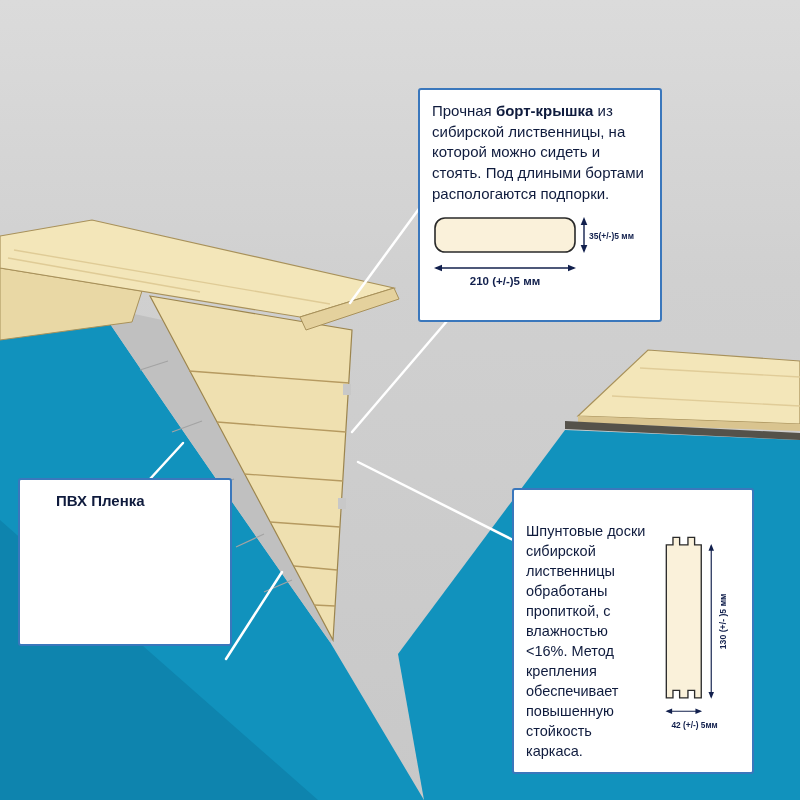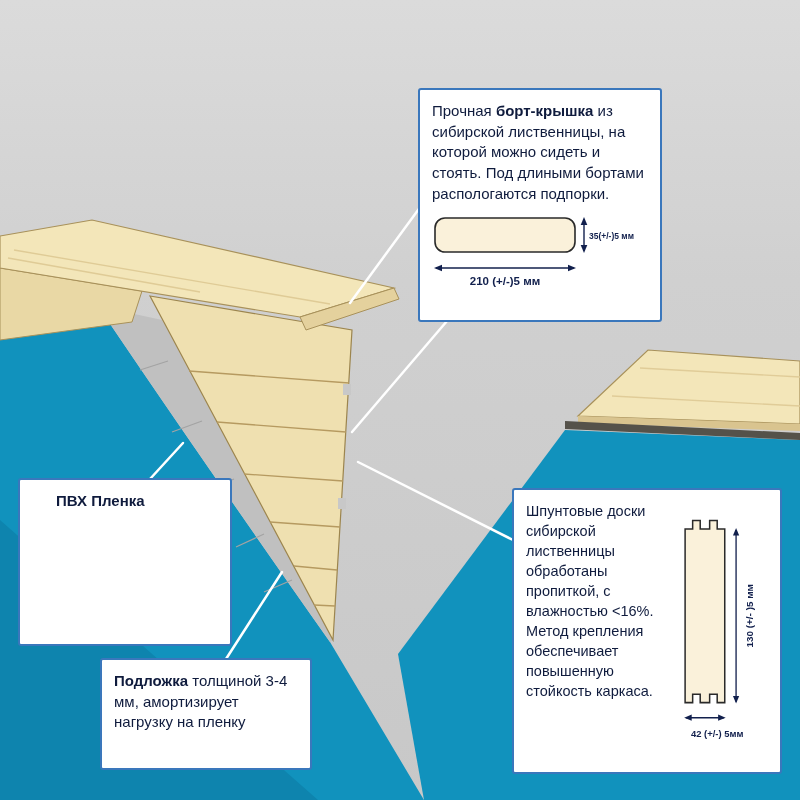--- a/index.html
+++ b/index.html
@@ -17,21 +17,21 @@
   .callout {
     position:absolute; background:#ffffff; border:2.5px solid #3a77bc;
     border-radius:3px; padding:11px 12px; box-sizing:border-box;
     color:#0f1b3d; font-size:15px; line-height:1.38; font-weight:500;
   }
   .callout b { font-weight:800; }
   .block-b { display:block; }
   #c-bort   { left:418px; top:88px;  width:244px; height:234px; }
   #c-pvc    { left:18px;  top:478px; width:214px; height:168px;padding-left:36px; }
   #c-under  { left:100px; top:658px; width:212px; height:112px; }
-  #c-boards { left:512px; top:488px; width:270px; height:286px; display:flex; gap:6px; }
+  #c-boards { left:512px; top:488px; width:242px; height:286px; display:flex; gap:6px;align-items:flex-end; }
   #c-boards .txt { width:146px; font-size:14.5px; }
   .dim-label { fill:#12204d; font-weight:bold; }
   .diag { display:block; margin-top:8px; }
 </style>
 </head>
 <body>
 
 <div class="stage">
 
   <svg class="scene" width="800" height="800" viewBox="0 0 800 800">
@@ -93,23 +93,20 @@
       <polygon points="144,56 136,52.7 136,59.3" fill="#12204d"></polygon>
       <text x="73" y="73" text-anchor="middle" font-size="11.5" class="dim-label">210 (+/-)5 мм</text>
       <text x="157" y="27" font-size="8.5" class="dim-label">35(+/-)5 мм</text>
     </svg>
   </div>
 
   <div class="callout" id="c-pvc">
     <div><b class="block-b">ПВХ Пленка</b></div>
   </div>
 
-  <div class="callout" id="c-under">
-    <div><b>Подложка</b><span> толщиной 3-4 мм, амортизирует нагрузку на пленку</span></div>
-  </div>
 
   <div class="callout" id="c-boards">
     <div class="txt">Шпунтовые доски сибирской лиственницы обработаны пропиткой, с влажностью &lt;16%. Метод крепления обеспечивает повышенную стойкость каркаса.</div>
     <svg width="104" height="256" viewBox="0 0 104 256">
       <path d="M16,22 L24,22 L24,13 L32,13 L32,22 L42,22 L42,13 L50,13 L50,22 L58,22
                L58,206 L50,206 L50,197 L42,197 L42,206 L32,206 L32,197 L24,197 L24,206 L16,206 Z" fill="#faf1da" stroke="#2a2a2a" stroke-width="1.6"></path>
       <line x1="70" y1="23" x2="70" y2="205" stroke="#12204d" stroke-width="1.4"></line>
       <polygon points="70,21 66.7,29 73.3,29" fill="#12204d"></polygon>
       <polygon points="70,207 66.7,199 73.3,199" fill="#12204d"></polygon>
       <text x="88" y="114" transform="rotate(-90 88 114)" text-anchor="middle" font-size="10.5" class="dim-label">130 (+/- )5 мм</text>

